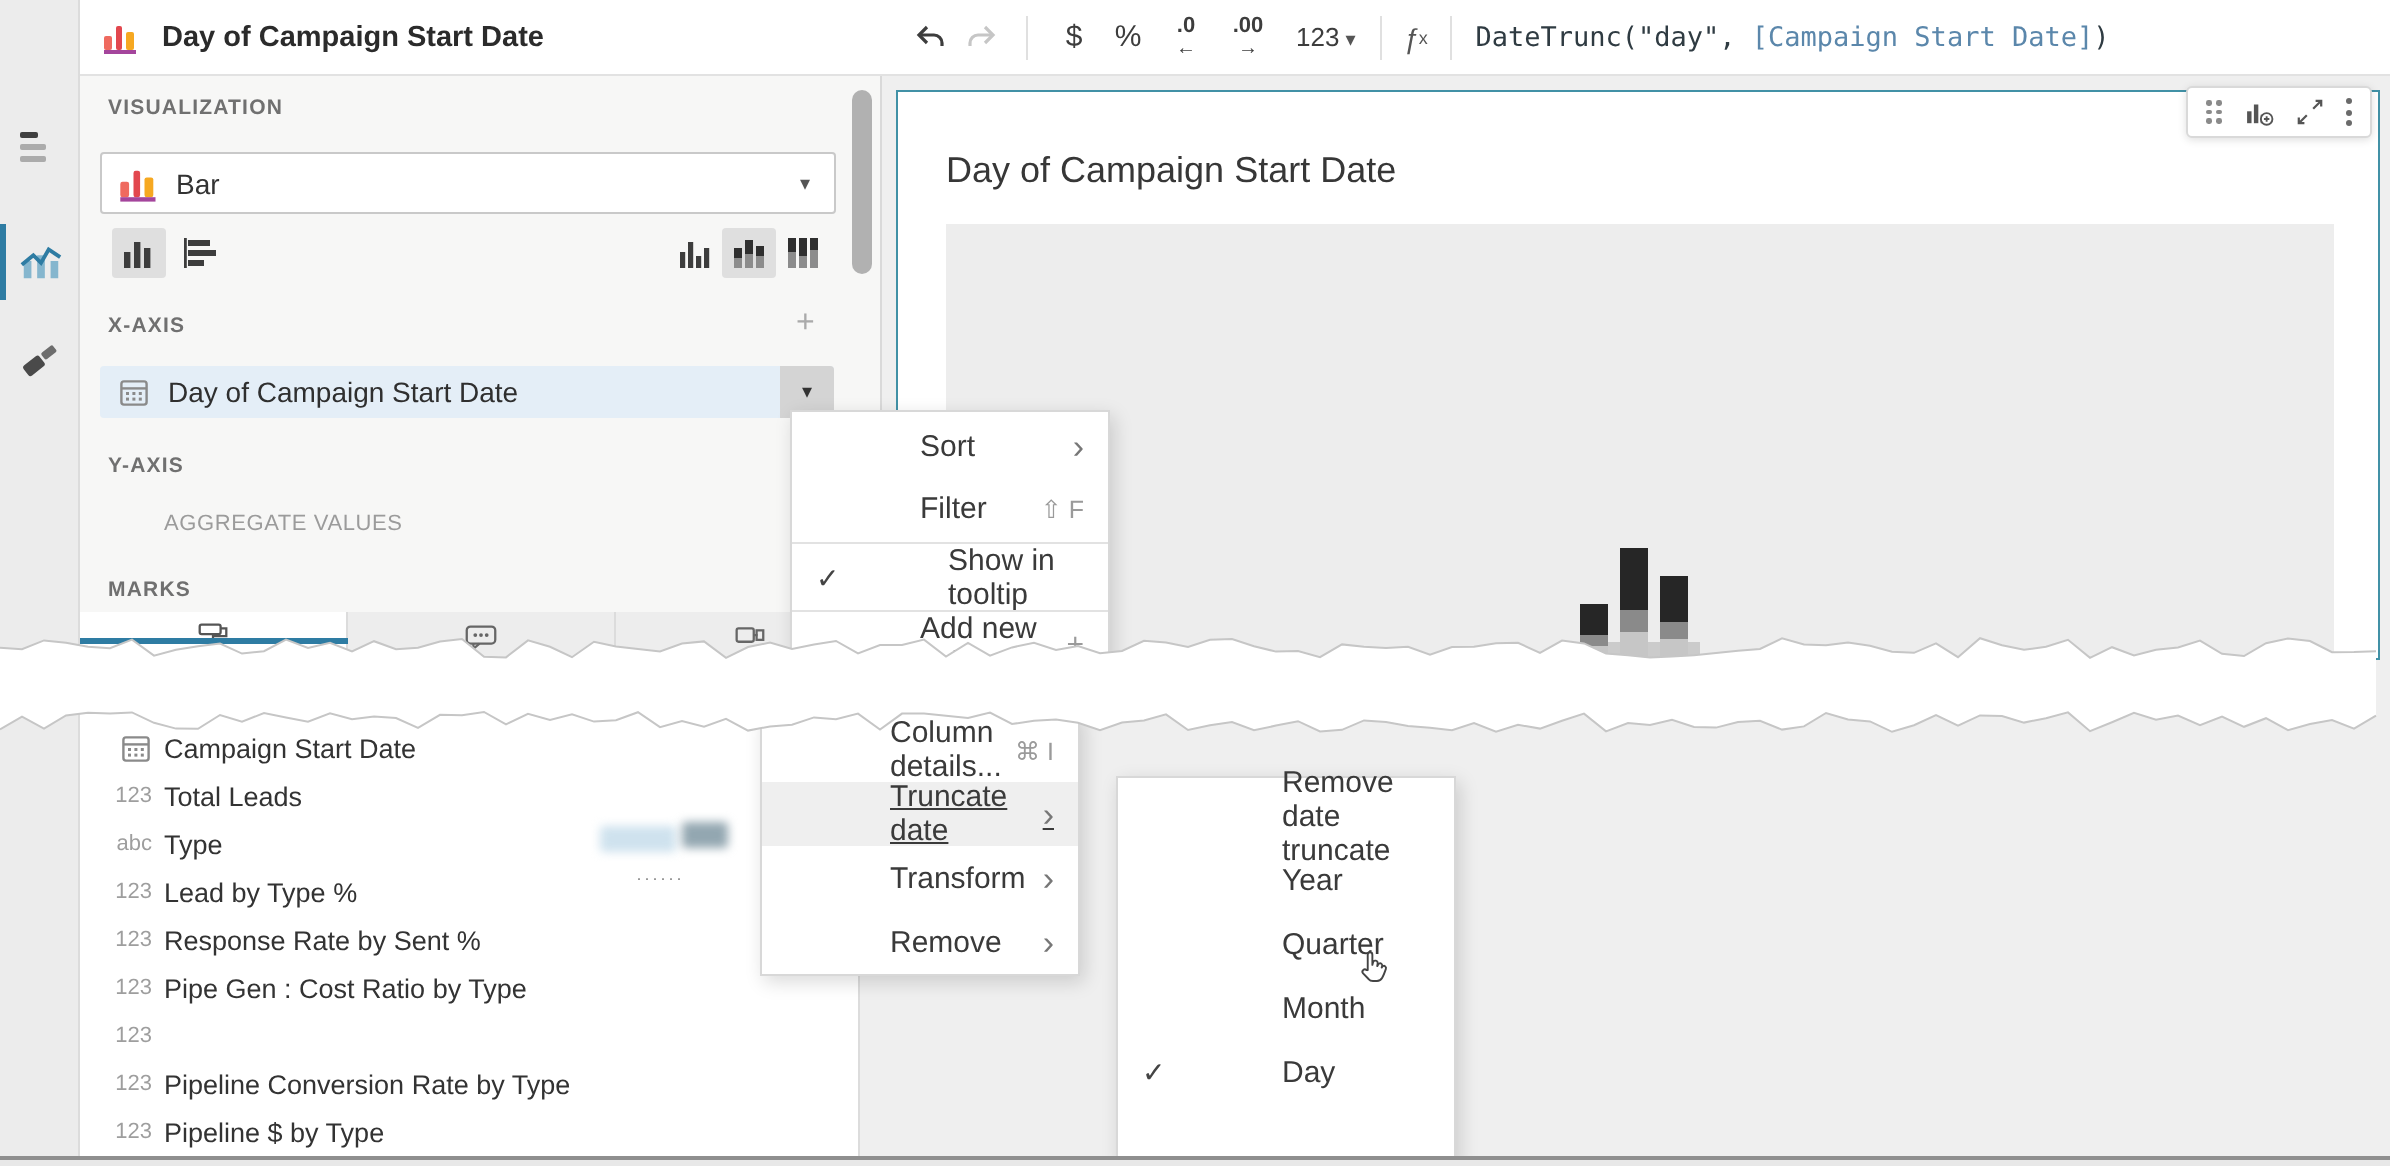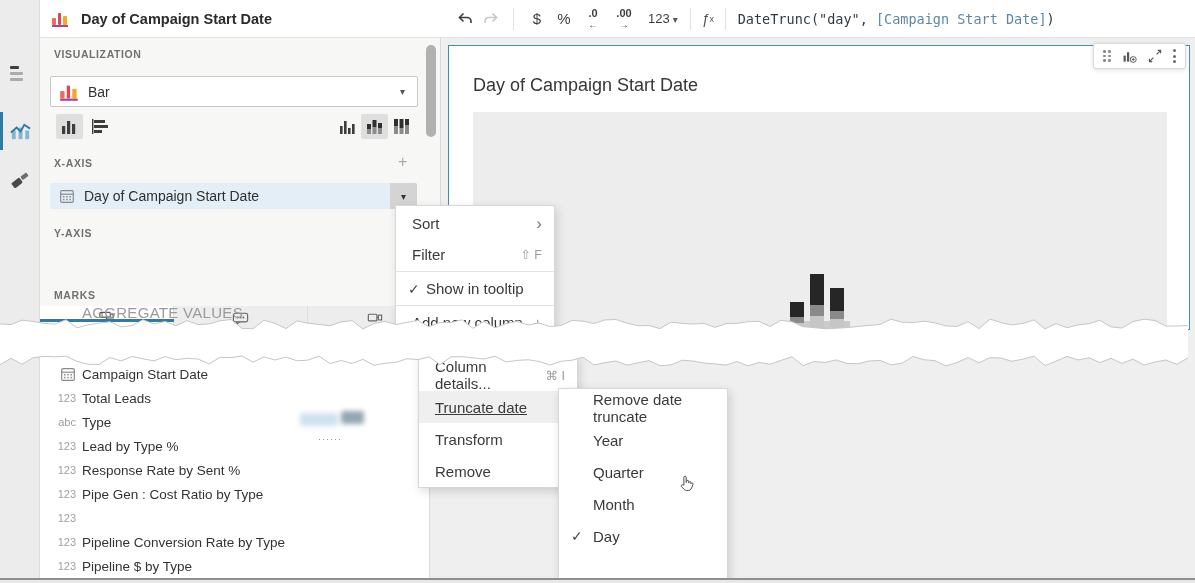--- a/index.html
+++ b/index.html
@@ -34,21 +34,21 @@
   .caret { color:#555; font-size:10px; }
   .type-btn { width:27px; height:25px; display:flex; align-items:center; justify-content:center; border-radius:2px; }
   .type-btn.sel { background:#dfdfdf; }
   .plus-gray { color:#aaa; font-size:16px; line-height:1; }
 
   .field-pill { left:50px; top:183px; width:367px; height:26px; background:#e4eef7; border-radius:2px; display:flex; align-items:center; padding-left:9px; gap:9px; z-index:2; }
   .field-pill .lbl { flex:1; font-size:14px; color:#2f2f2f; }
   .pill-caret { width:27px; height:26px; background:#d4d4d4; border-radius:0 2px 2px 0; display:flex; align-items:center; justify-content:center; color:#333; font-size:10px; }
 
   .chk { left:56px; top:253px; width:17px; height:17px; background:#fff; border:1px solid #b4c2cb; border-radius:2px; display:flex; align-items:center; justify-content:center; color:#2e7ca3; font-size:13px; font-weight:700; }
-  .agg-lbl { font-size:15px; color:#9b9b9b; letter-spacing:.3px;margin-top:48px; }
+  .agg-lbl { font-size:11px; color:#9b9b9b; letter-spacing:.3px; }
 
   .mtabs { left:40px; top:306px; width:401px; height:24px; display:flex; z-index:1; }
   .mtab { flex:1; display:flex; align-items:center; justify-content:center; background:#ededed; border-left:1px solid #dcdcdc; }
   .mtab:first-child { border-left:none; background:#fff; }
   .mtab-underline { left:40px; top:319px; width:134px; height:3px; background:#2e7ca3; z-index:2; }
 
   .scroll-thumb { left:426px; top:45px; width:10px; height:92px; background:#b1b1b1; border-radius:5px; z-index:3; }
 
   
   .toolbar { left:441px; top:0; width:754px; height:38px; background:#fff; border-bottom:1px solid #e2e2e2; z-index:2; display:flex; align-items:center; }
@@ -90,21 +90,21 @@
 
   .bottom-line { left:0; top:578px; width:1195px; height:2px; background:#8f8f8f; z-index:15; }
   .bottom-strip { left:0; top:580px; width:1195px; height:3px; background:#e8e8e8; z-index:15; }
 
   
   .menu { position:absolute; background:#fff; border:1px solid #d8d8d8; box-shadow:2px 3px 9px rgba(0,0,0,.15); z-index:10; display:flex; flex-direction:column; padding-top:2px; }
   .menu-item { height:31px; display:flex; align-items:center; padding:0 12px 0 16px; font-size:15px; color:#3a3a3a; flex:0 0 auto; }
   .menu-item.h32 { height:32px; }
   .menu-item.has-check { padding-left:12px; }
   .menu-item.active { background:#efefef;text-decoration:underline; }
-  .mi-label { flex:1; }
+  .mi-label { flex:1;margin-left:48px; }
   .mi-check { width:18px; color:#444; font-size:14px; flex:0 0 auto; }
   .submenu .mi-check { width:22px; }
   .mi-chevron { color:#777; font-size:17px; line-height:1; }
   .mi-shortcut { color:#9a9a9a; font-size:12.5px; }
   .mi-plus { color:#9a9a9a; font-size:15px; }
   .menu-divider { height:1px; background:#e2e2e2; margin:1px 0; flex:0 0 auto; }
 
   #tear-svg { position:absolute; left:0; top:300px; width:1195px; height:90px; z-index:20; }
   #cursor { left:678px; top:474px; z-index:30; }
 </style>
@@ -407,21 +407,21 @@
       <div class="menu-item has-check">
         <span class="mi-check">✓</span>
         <span class="mi-label">Show in tooltip</span>
       </div>
       <div class="menu-divider"></div>
       <div class="menu-item">
         <span class="mi-label">Add new column</span>
         <span class="mi-plus">+</span>
       </div>
     </div>
-  <div class="menu" id="menu-bottom" style="left:418px;top:356px;width:160px;height:132px">
+  <div class="menu" id="menu-bottom" style="left:380px;top:356px;width:160px;height:132px">
       <div class="menu-item h32">
         <span class="mi-label">Column details...</span>
         <span class="mi-shortcut">⌘ I</span>
       </div>
       <div class="menu-item h32 active">
         <span class="mi-label">Truncate date</span>
         <span class="mi-chevron">›</span>
       </div>
       <div class="menu-item h32">
         <span class="mi-label">Transform</span>

